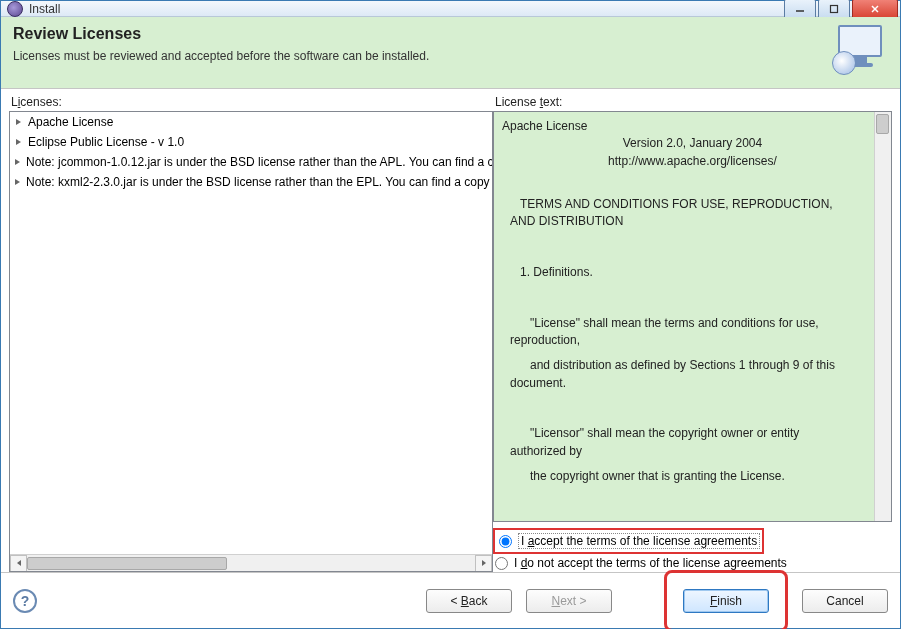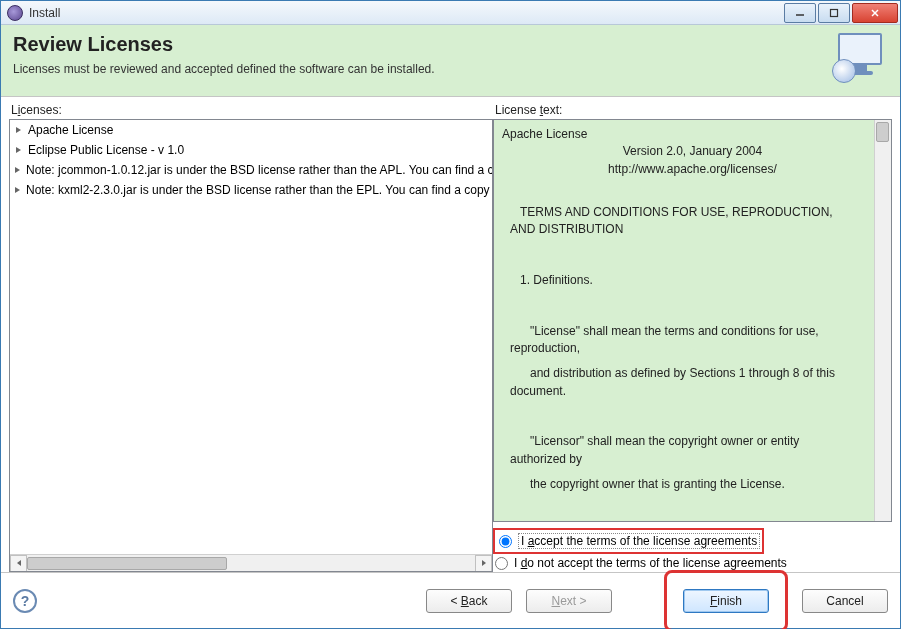--- a/index.html
+++ b/index.html
@@ -1,28 +1,28 @@
 <!DOCTYPE html>
 <html><head>
 <meta charset="utf-8">
 <style>
   * { box-sizing: border-box; }
   html, body { margin: 0; padding: 0; font-family: "Segoe UI", Tahoma, sans-serif; font-size: 12px; background: #fff; }
   .window { width: 901px; height: 629px; border: 1px solid #3a7ab2; background: #fff; display: flex; flex-direction: column; position: relative; }
-  .titlebar { height: 24px; background: linear-gradient(#f4f8fc, #dde9f6); border-bottom: 1px solid #b8c8d8; display: flex; align-items: center; padding-left: 6px; }
+  .titlebar { height: 16px; background: linear-gradient(#f4f8fc, #dde9f6); border-bottom: 1px solid #b8c8d8; display: flex; align-items: center; padding-left: 6px; }
   .titlebar .icon { width: 16px; height: 16px; margin-right: 6px; background: radial-gradient(circle at 40% 40%, #a799d9, #5a468f); border-radius: 50%; border: 1px solid #3a2d62; }
   .titlebar .title-text { color: #333; }
   .win-buttons { margin-left: auto; display: flex; height: 20px; margin-right: 2px; }
   .win-btn { width: 32px; height: 20px; border: 1px solid #5a7ca3; border-radius: 2px; margin-left: 2px; display: flex; align-items: center; justify-content: center; font-size: 10px; color: #2b2b2b; }
   .win-min, .win-max { background: linear-gradient(#e9f2fb, #c8dcf0); }
   .win-close { width: 46px; background: linear-gradient(#f08176, #d84332); color: #fff; border-color: #a12b20; }
   .win-btn svg { width: 10px; height: 10px; }
 
   .header-panel { background: #d7efd1; border-bottom: 1px solid #c5c5c5; padding: 8px 12px 10px 12px; display: flex; align-items: flex-start; min-height: 72px; }
-  .header-text h1 { margin: 0 0 6px 0; font-size: 20px; font-weight: bold; color: #222; }
+  .header-text h1 { margin: 0 0 6px 0; font-size: 16px; font-weight: bold; color: #222; }
   .header-text p { margin: 0; color: #333; }
   .header-icon { margin-left: auto; width: 54px; height: 50px; position: relative; }
   .monitor { width: 44px; height: 32px; background: #eaf2fb; border: 2px solid #6f8fbd; border-radius: 2px; position: absolute; top: 0; left: 4px; }
   .stand { width: 14px; height: 6px; background: #6f8fbd; position: absolute; top: 32px; left: 19px; }
   .base { width: 26px; height: 4px; background: #6f8fbd; position: absolute; top: 38px; left: 13px; border-radius: 2px; }
   .disc { width: 24px; height: 24px; background: radial-gradient(circle at 40% 40%, #fff, #9bb9e3); border: 1px solid #6f8fbd; border-radius: 50%; position: absolute; bottom: 0; left: -2px; }
 
   .content { flex: 1; display: flex; padding: 6px 8px 0 8px; min-height: 0; }
   .col { display: flex; flex-direction: column; min-height: 0; }
   .col.left { width: 484px; }
@@ -86,21 +86,21 @@
             <line x1="2" y1="2" x2="8" y2="8" stroke="#fff" stroke-width="1.5"></line>
             <line x1="8" y1="2" x2="2" y2="8" stroke="#fff" stroke-width="1.5"></line>
           </svg>
       </div>
     </div>
   </div>
 
   <div class="header-panel">
     <div class="header-text">
       <h1>Review Licenses</h1>
-      <p>Licenses must be reviewed and accepted defined the software can be installed.</p>
+      <p>Licenses must be reviewed and accepted before the software can be installed.</p>
     </div>
     <div class="header-icon">
       <div class="monitor"></div>
         <div class="stand"></div>
         <div class="base"></div>
         <div class="disc"></div>
     </div>
   </div>
 
   <div class="content">
@@ -166,21 +166,21 @@
         <div>
           <div>Apache License</div>
           <div class="center-line">Version 2.0, January 2004</div>
           <div class="center-line">http://www.apache.org/licenses/</div>
           <br>
           <pre>   TERMS AND CONDITIONS FOR USE, REPRODUCTION, AND DISTRIBUTION</pre>
           <br>
           <pre>   1. Definitions.</pre>
           <br>
           <pre>      "License" shall mean the terms and conditions for use, reproduction,</pre>
-          <pre>      and distribution as defined by Sections 1 through 8 of this document.</pre>
+          <pre>      and distribution as defined by Sections 1 through 9 of this document.</pre>
           <br>
           <pre>      "Licensor" shall mean the copyright owner or entity authorized by</pre>
           <pre>      the copyright owner that is granting the License.</pre>
         </div>
       </div>
 
       <div class="radio-group">
         <div class="accept-box">
           <div class="radio-row">
             <input type="radio" name="lic" id="r1" checked="" style="">

